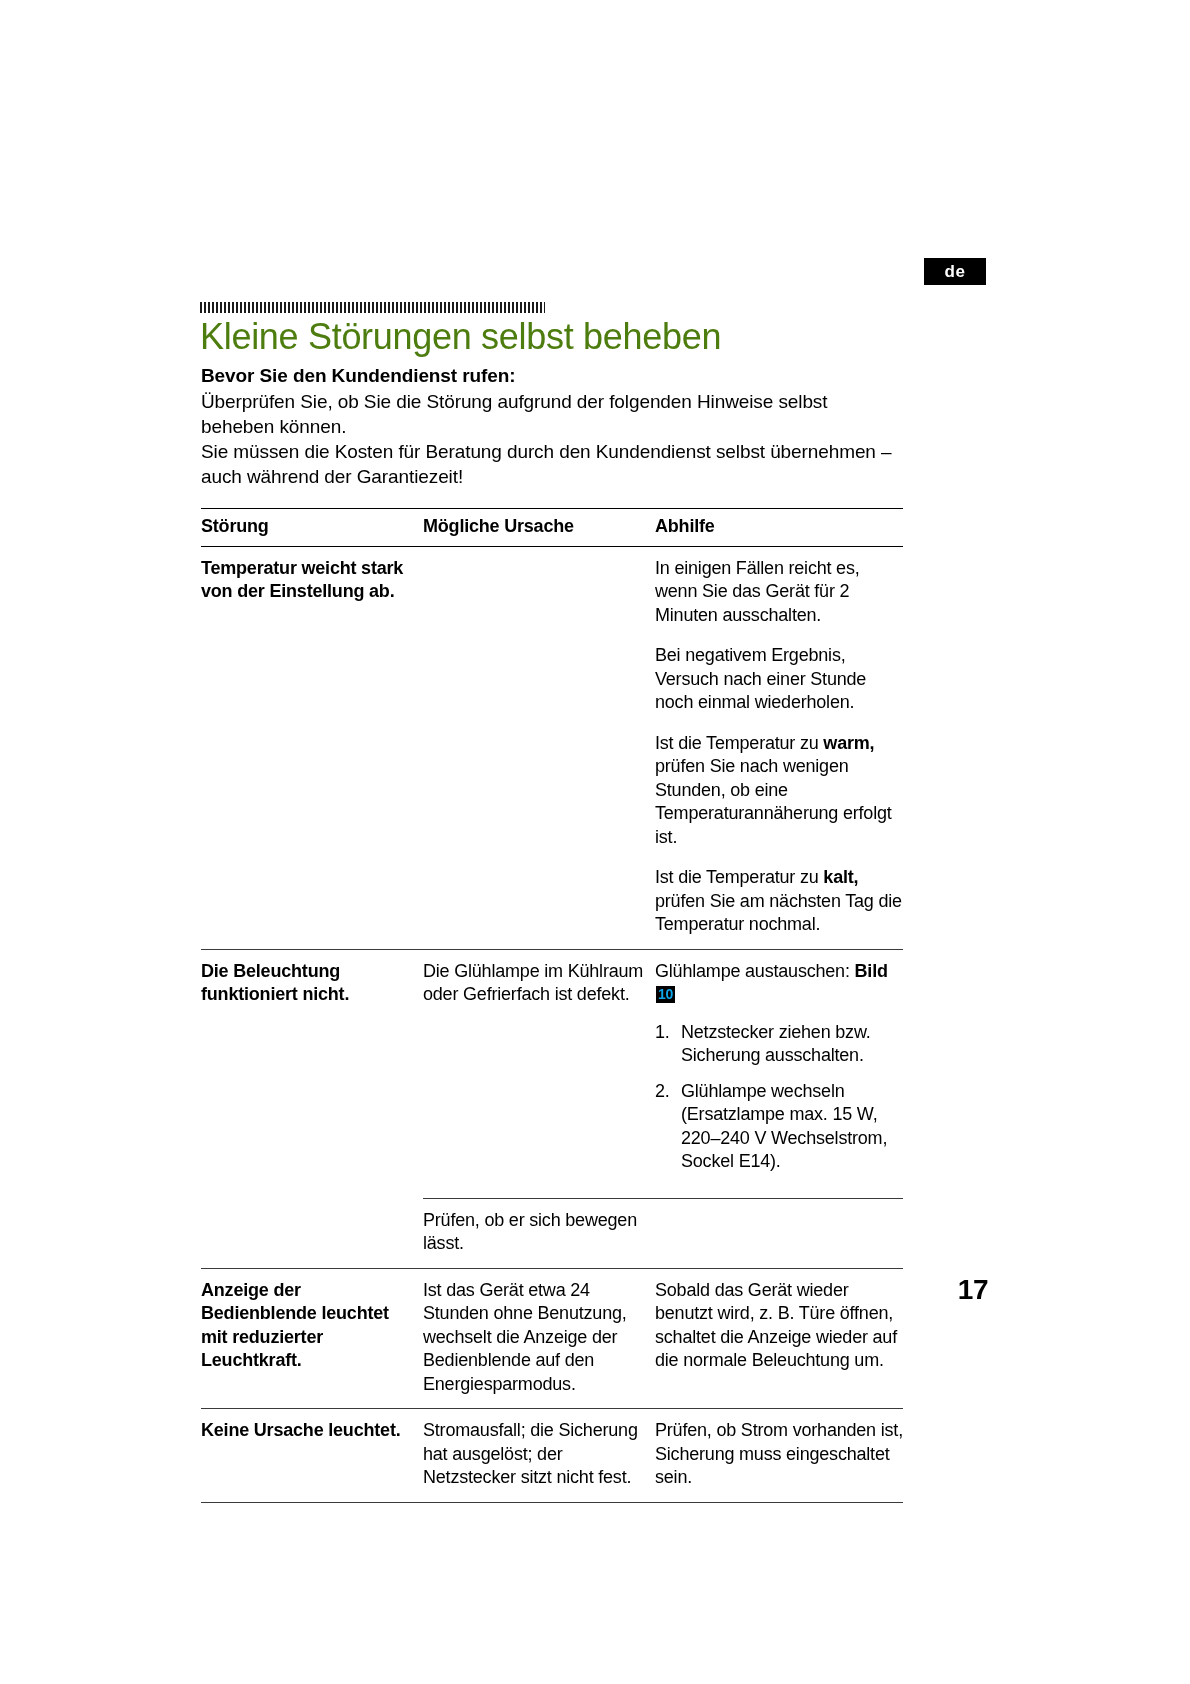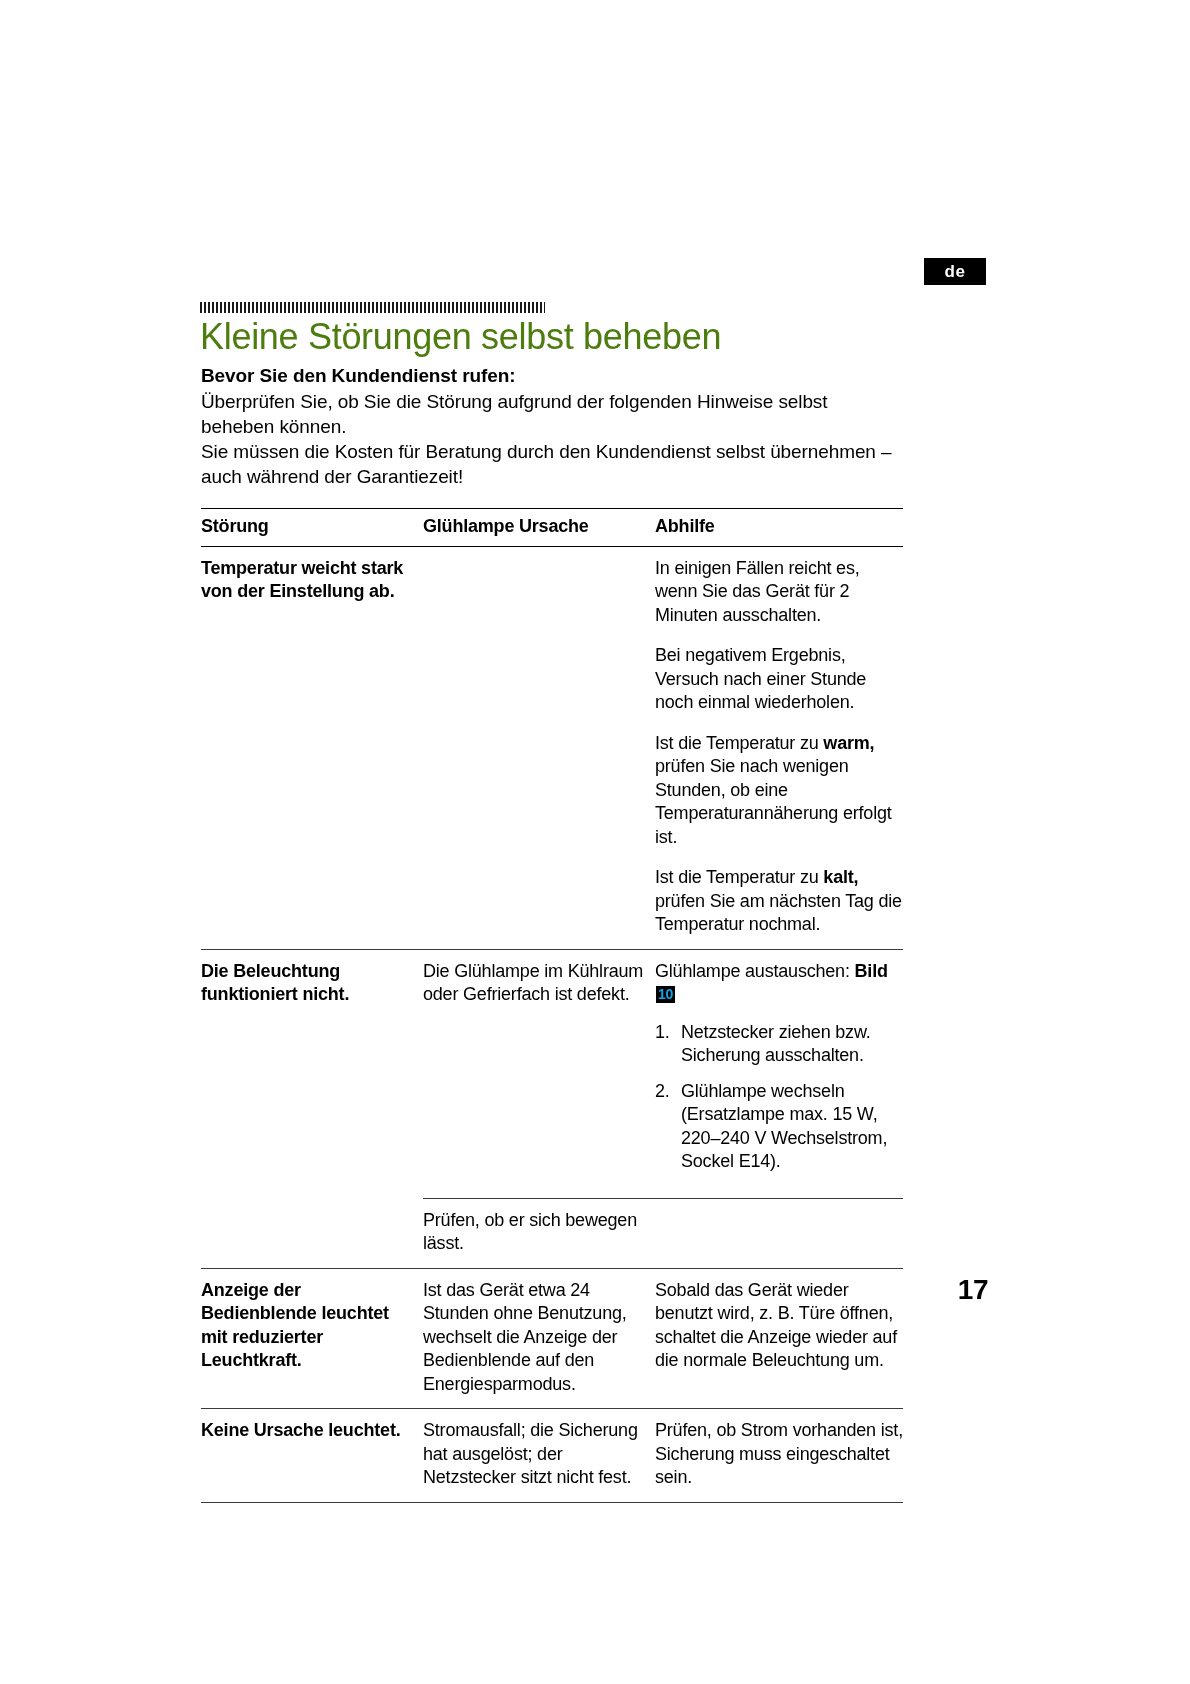--- a/index.html
+++ b/index.html
@@ -177,21 +177,21 @@
     <p class="p1">Überprüfen Sie, ob Sie die Störung aufgrund der folgenden Hinweise selbst beheben können.</p>
     <p class="p2">Sie müssen die Kosten für Beratung durch den Kundendienst selbst übernehmen – auch während der Garantiezeit!</p>
   </div>
 
   <div class="table">
 
     <div class="rule"></div>
 
     <div class="row hdr">
       <div class="col1 cell">Störung</div>
-      <div class="col2 cell">Glühlampe Ursache</div>
+      <div class="col2 cell">Mögliche Ursache</div>
       <div class="col3 cell">Abhilfe</div>
     </div>
 
     <div class="rule"></div>
 
     <div class="row">
       <div class="col1 cell b pad">Temperatur weicht stark von der Einstellung ab.</div>
       <div class="col2 cell pad"></div>
       <div class="col3 cell pad">
         <div class="para">In einigen Fällen reicht es, wenn Sie das Gerät für 2 Minuten ausschalten.</div>

